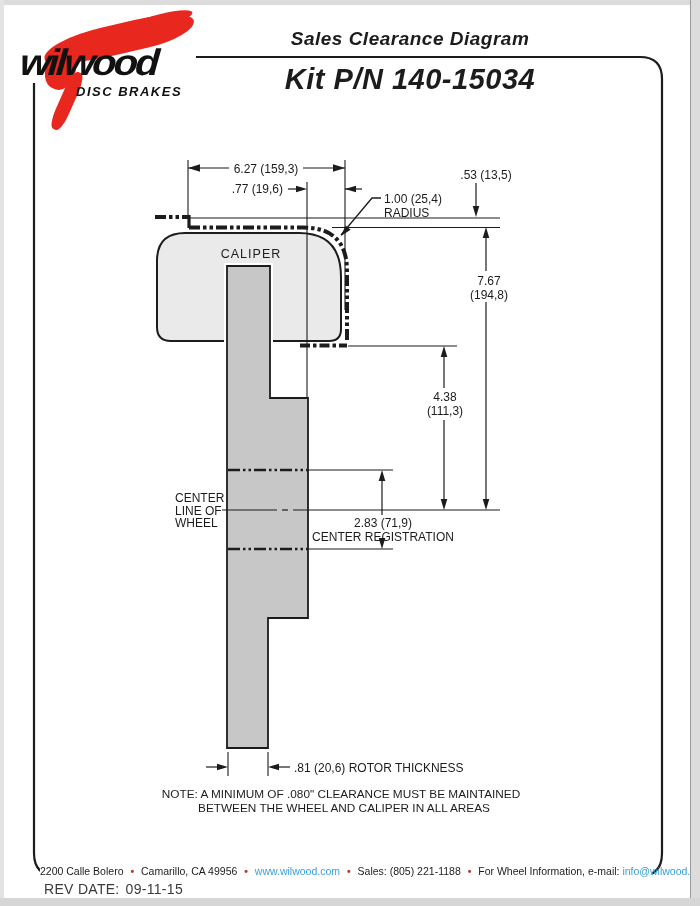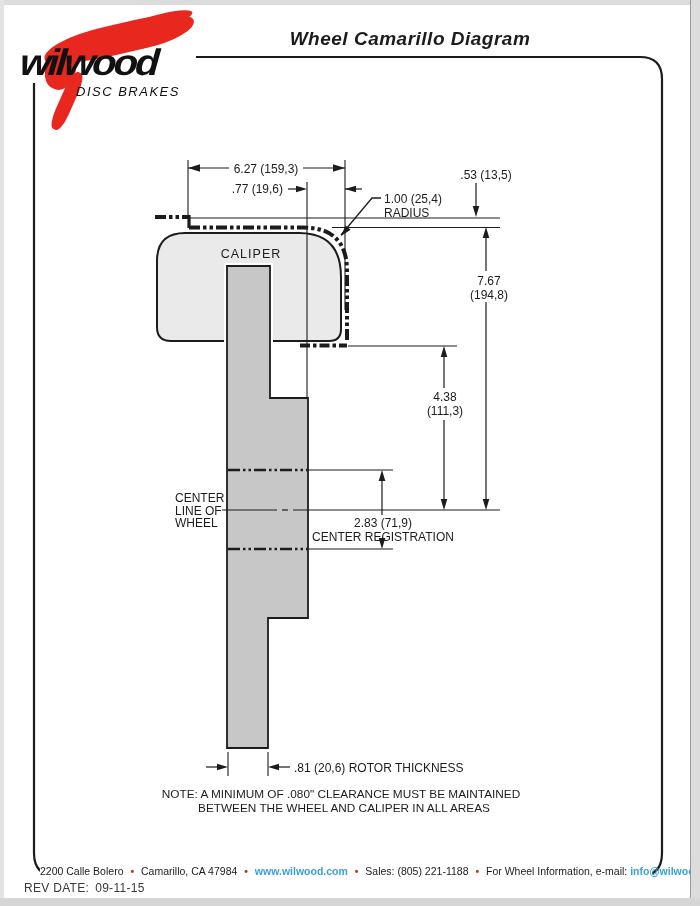--- a/index.html
+++ b/index.html
@@ -24,34 +24,34 @@
   .logo{position:absolute;left:16px;top:18px;width:192px;height:88px;overflow:visible;}
   .logo .brush{position:absolute;background:#e8281e;}
   .brush1{left:26px;top:6px;width:154px;height:30px;border-radius:50% 45% 40% 55%/70% 55% 65% 45%;transform:rotate(-13deg);}
   .brush2{left:98px;top:-2px;width:80px;height:15px;border-radius:50%;transform:rotate(-16deg);}
   .brush3{left:30px;top:30px;width:30px;height:42px;border-radius:40% 60% 50% 50%;transform:rotate(18deg);}
   .tail{left:44px;top:52px;width:14px;height:62px;border-radius:40%/30%;transform:rotate(24deg);}
   .brand{
     position:absolute;left:4px;top:22px;font-size:40px;font-weight:bold;font-style:italic;
     letter-spacing:-3px;color:#111;transform:skewX(-4deg) scaleY(.92);white-space:nowrap;
   }
-  .tagline{position:absolute;left:60px;top:66px;font-size:13px;font-weight:normal;font-style:italic;letter-spacing:1.5px;color:#111;white-space:nowrap;}
+  .tagline{position:absolute;left:60px;top:66px;font-size:13px;font-weight:bold;font-style:italic;letter-spacing:1.5px;color:#111;white-space:nowrap;}
 
   
   .title{position:absolute;left:130px;top:28px;width:560px;text-align:center;
     font-size:19px;font-weight:bold;font-style:italic;letter-spacing:.5px;}
   .kit{position:absolute;left:130px;top:63px;width:560px;text-align:center;
     font-size:29px;font-weight:bold;font-style:italic;letter-spacing:.5px;}
 
   
   .footer-line{position:absolute;left:40px;top:864px;width:612px;text-align:center;
     font-size:10.5px;white-space:nowrap;background:#fff;padding:1px 0;}
   .footer-line .sep{color:#b23a2e;margin:0 4px;font-weight:bold;}
-  .footer-line .lnk{color:#3aa0d6;font-weight:bold;}
-  .rev{position:absolute;left:24px;top:881px;font-size:12px;color:#3a3a3a;letter-spacing:.3px;}
+  .footer-line .lnk{color:#3aa0d6;}
+  .rev{position:absolute;left:44px;top:881px;font-size:14px;color:#3a3a3a;letter-spacing:.3px;}
   .rev span{margin-right:6px;}
 </style>
 </head>
 <body>
 
 <div class="page">
 
   <svg class="drawing" width="700" height="906" viewBox="0 0 700 906">
 
     <g fill="none" stroke="#1c1c1c" stroke-width="2.2">
@@ -153,26 +153,27 @@
 
   <div class="logo">
     <div class="brush brush1"></div>
     <div class="brush brush2"></div>
     <div class="brush brush3"></div>
     <div class="brush tail"></div>
     <div class="brand">wilwood</div>
     <div class="tagline">DISC BRAKES</div>
   </div>
 
-  <div class="title">Wheel Camarillo Diagram</div>
+  <div class="title">Sales Clearance Diagram</div>
+  <div class="kit">Kit P/N 140-15034</div>
 
   <div class="footer-line">
     <span>2200 Calle Bolero</span>
     <span class="sep">•</span>
-    <span>Camarillo, CA 47984</span>
+    <span>Camarillo, CA 49956</span>
     <span class="sep">•</span>
     <span class="lnk">www.wilwood.com</span>
     <span class="sep">•</span>
     <span>Sales: (805) 221-1188</span>
     <span class="sep">•</span>
     <span>For Wheel Information, e-mail:</span>
     <span class="lnk">info@wilwood.com</span>
   </div>
   <div class="rev">
     <span>REV DATE:</span><span>09-11-15</span>

